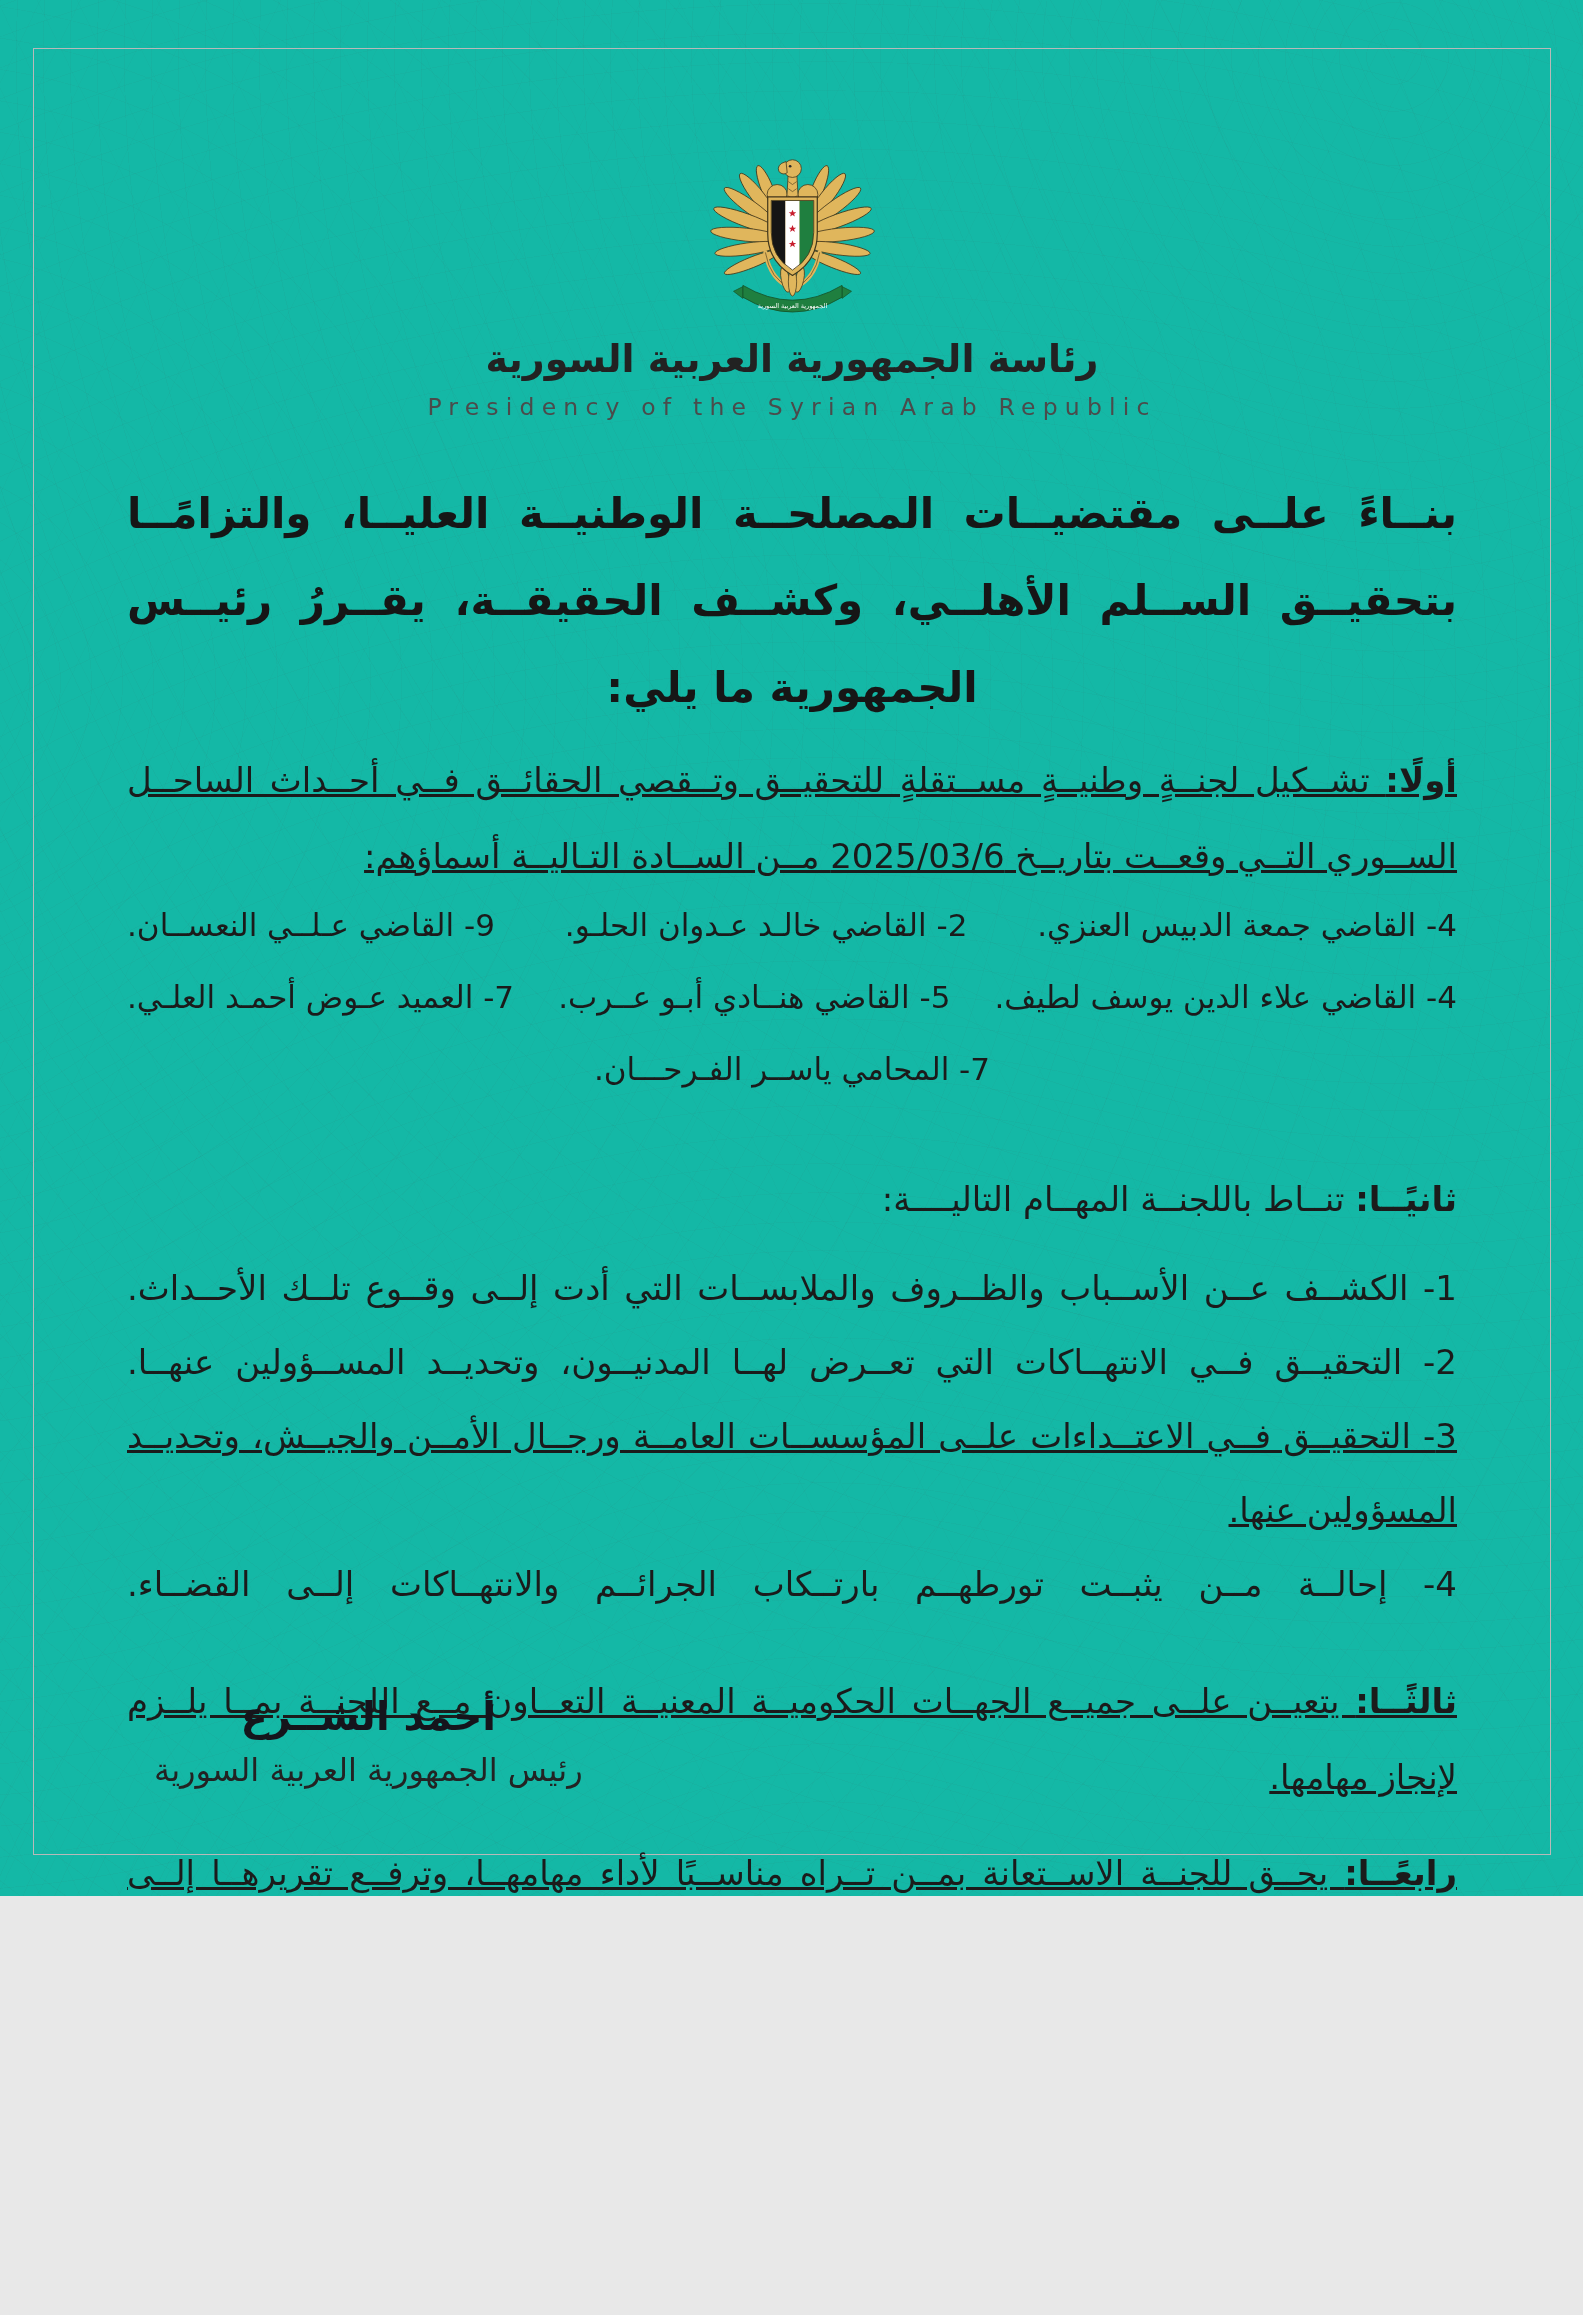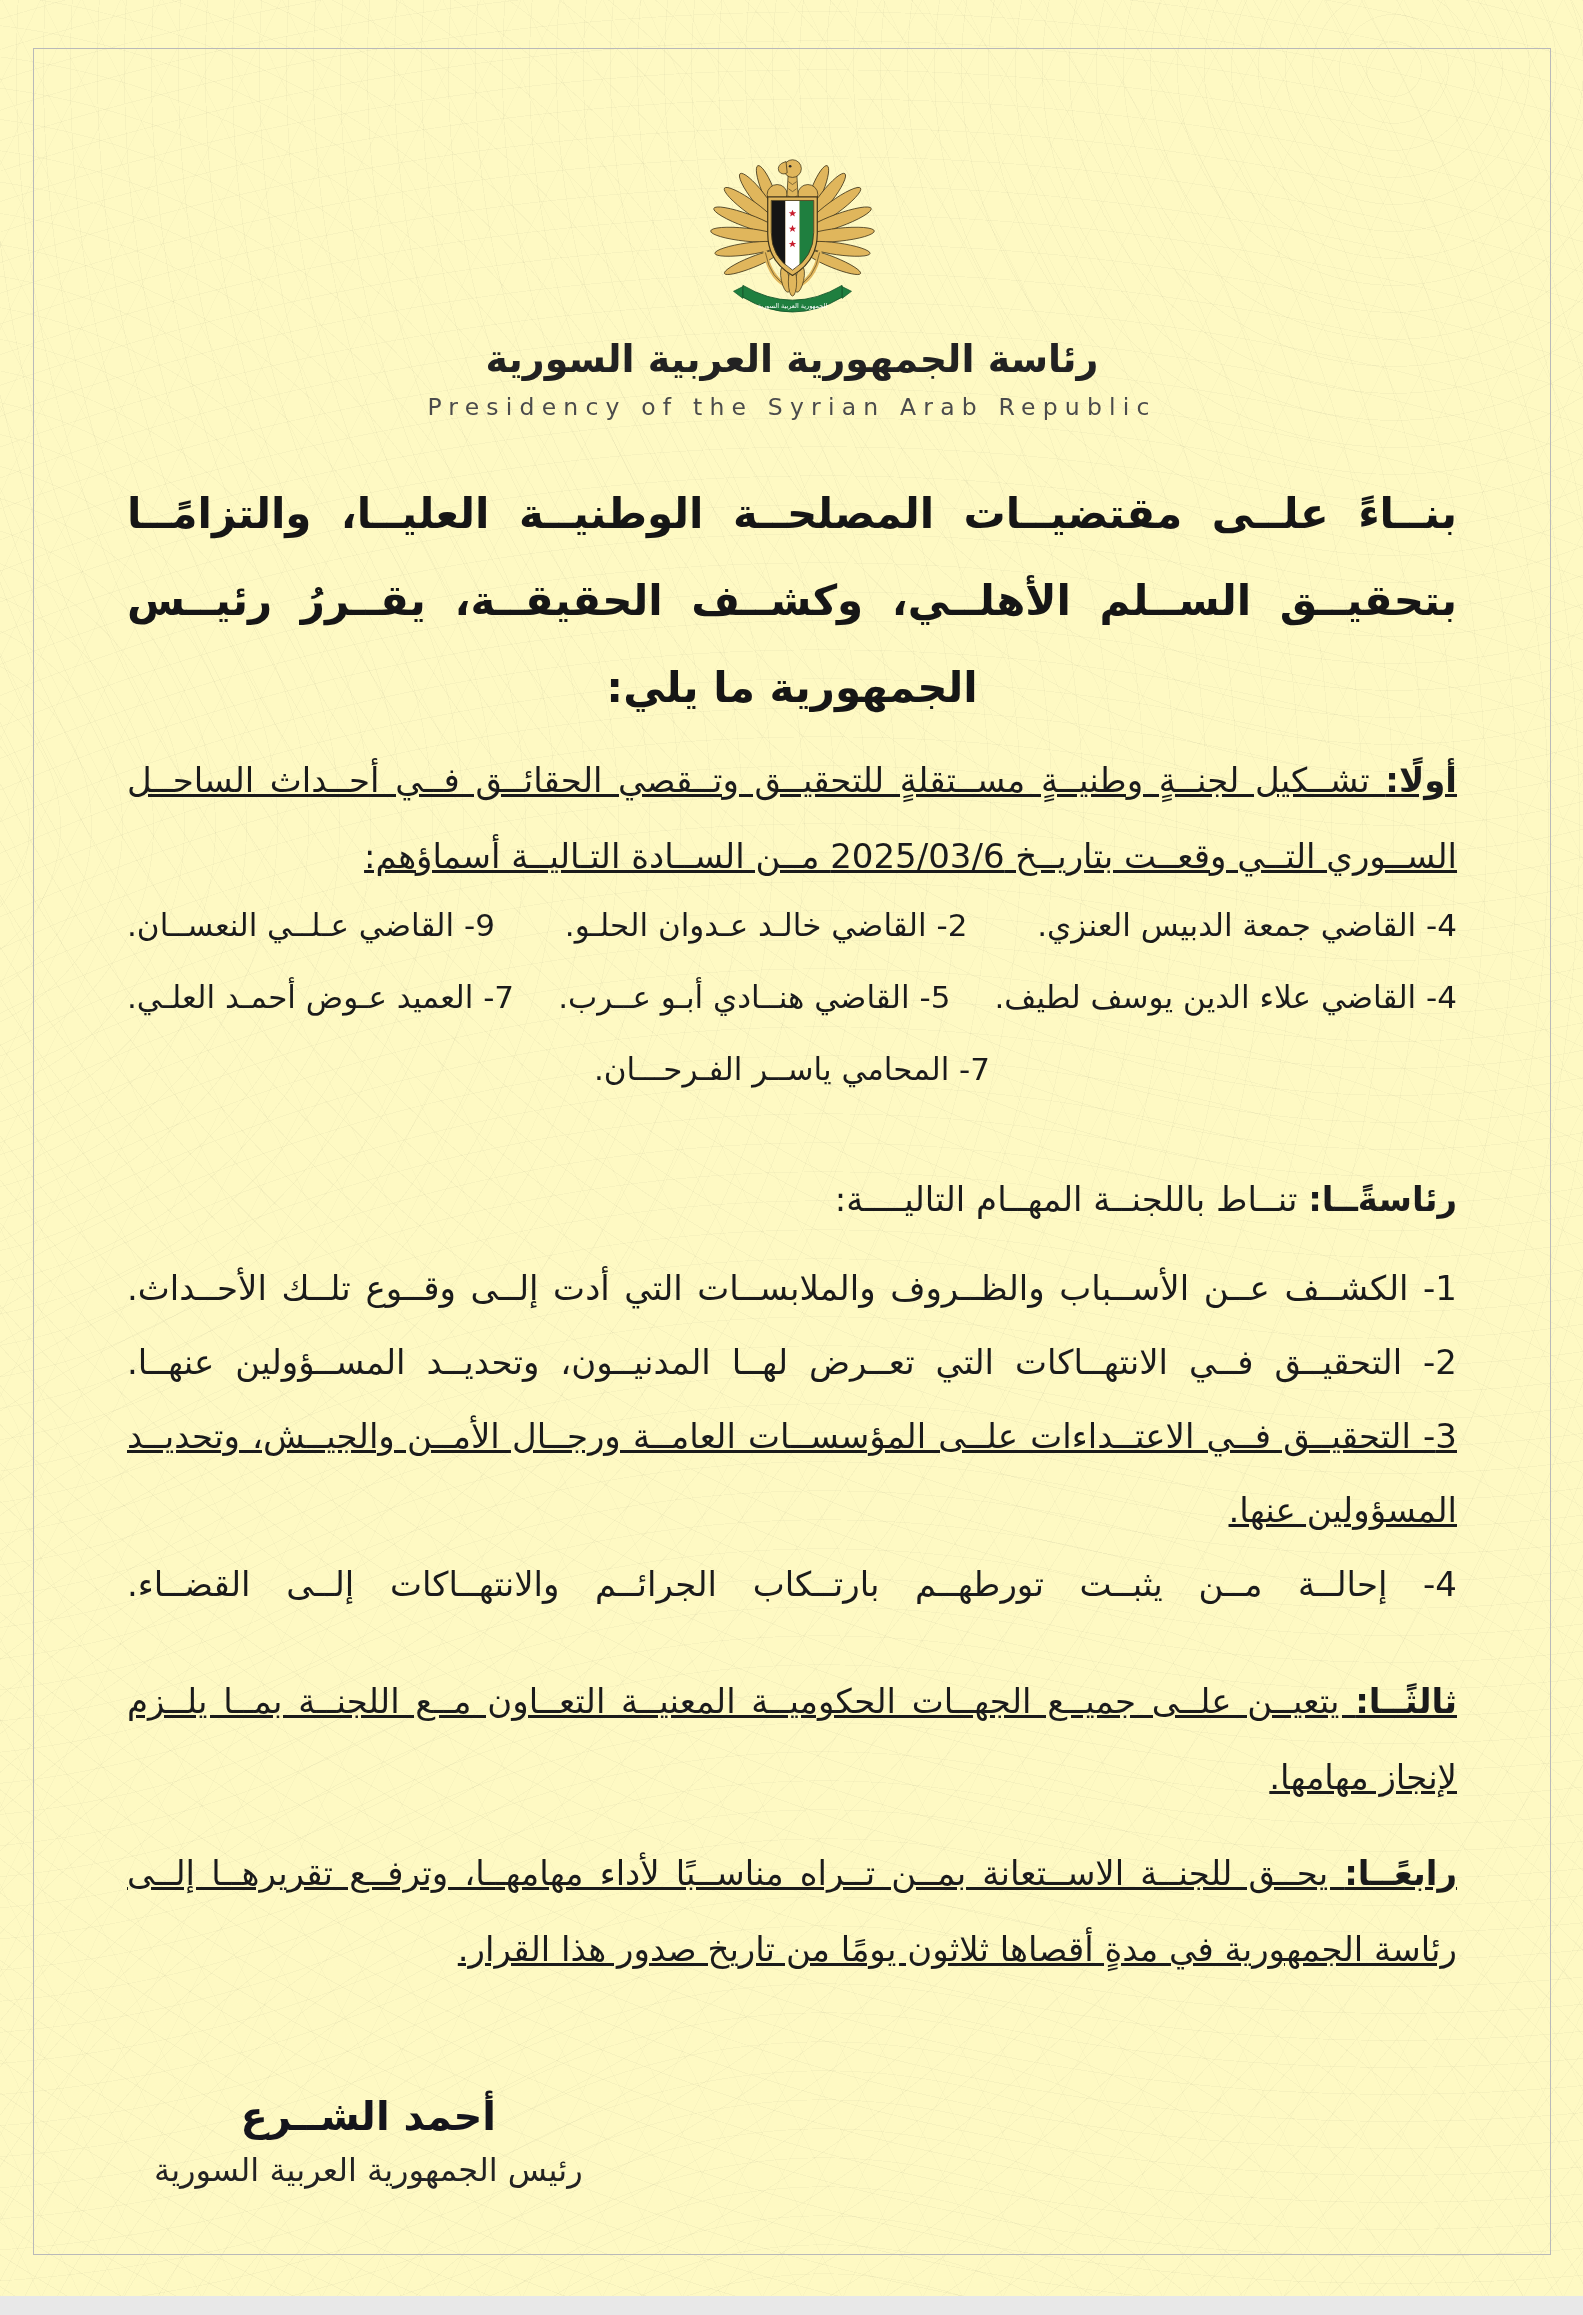--- a/index.html
+++ b/index.html
@@ -1,18 +1,18 @@
 <!DOCTYPE html>
 <html lang="ar" style="font-size:14.5px"><head>
 <meta charset="utf-8">
 <title></title>
 <style>
   html,body{margin:0;padding:0;background:#e8e8e8;}
   .page{
-    position:relative;width:1584px;height:2296px;background:#fef9c3;
+    position:relative;width:1584px;height:1896px;background:#14b8a6;
     overflow:hidden;margin:0 auto;
     font-family:"DejaVu Sans","Liberation Sans",sans-serif;color:#1b1b1b;
   }
   .bg-pattern{
     position:absolute;inset:0;pointer-events:none;
     background-image:
       repeating-radial-gradient(circle at 88% 3%,  rgba(70,70,70,0.045) 0 0.9px, transparent 0.9px 27px),
       repeating-radial-gradient(circle at -6% 36%, rgba(70,70,70,0.040) 0 0.9px, transparent 0.9px 31px),
       repeating-radial-gradient(circle at 52% 118%,rgba(70,70,70,0.040) 0 0.9px, transparent 0.9px 29px),
       repeating-linear-gradient(64deg,  rgba(70,70,70,0.028) 0 0.9px, transparent 0.9px 36px),
@@ -160,21 +160,21 @@
       <div class="names-row">
         <span>4- القاضي علاء الدين يوسف لطيف.</span>
         <span>5- القاضي هنــادي أبـو عــرب.</span>
         <span>7- العميد عـوض أحمـد العلـي.</span>
       </div>
       <div class="names-row single">
         <span>7- المحامي ياســر الفـرحـــان.</span>
       </div>
     </div>
 
-    <p class="body-text sec2-head"><b>رئاسةًــا:</b><span> تنــاط باللجنــة المهــام التاليــــة:</span></p>
+    <p class="body-text sec2-head"><b>ثانيًــا:</b><span> تنــاط باللجنــة المهــام التاليــــة:</span></p>
 
     <div class="sec2-items">
       <p class="body-text stretch-last">1- الكشــف عــن الأســباب والظــروف والملابســات التي أدت إلــى وقــوع تلــك الأحــداث.</p>
       <p class="body-text stretch-last">2- التحقيــق فــي الانتهــاكات التي تعــرض لهــا المدنيــون، وتحديــد المســؤولين عنهــا.</p>
       <p class="body-text just">3- التحقيــق فــي الاعتــداءات علــى المؤسســات العامــة ورجــال الأمــن والجيــش، وتحديــد المسؤولين عنها.</p>
       <p class="body-text stretch-last">4- إحالــة مــن يثبــت تورطهــم بارتــكاب الجرائــم والانتهــاكات إلــى القضــاء.</p>
     </div>
 
     <p class="body-text just sec3"><b>ثالثًــا:</b><span> يتعيــن علــى جميــع الجهــات الحكوميــة المعنيــة التعــاون مــع اللجنــة بمــا يلــزم لإنجاز مهامها.</span></p>
 

